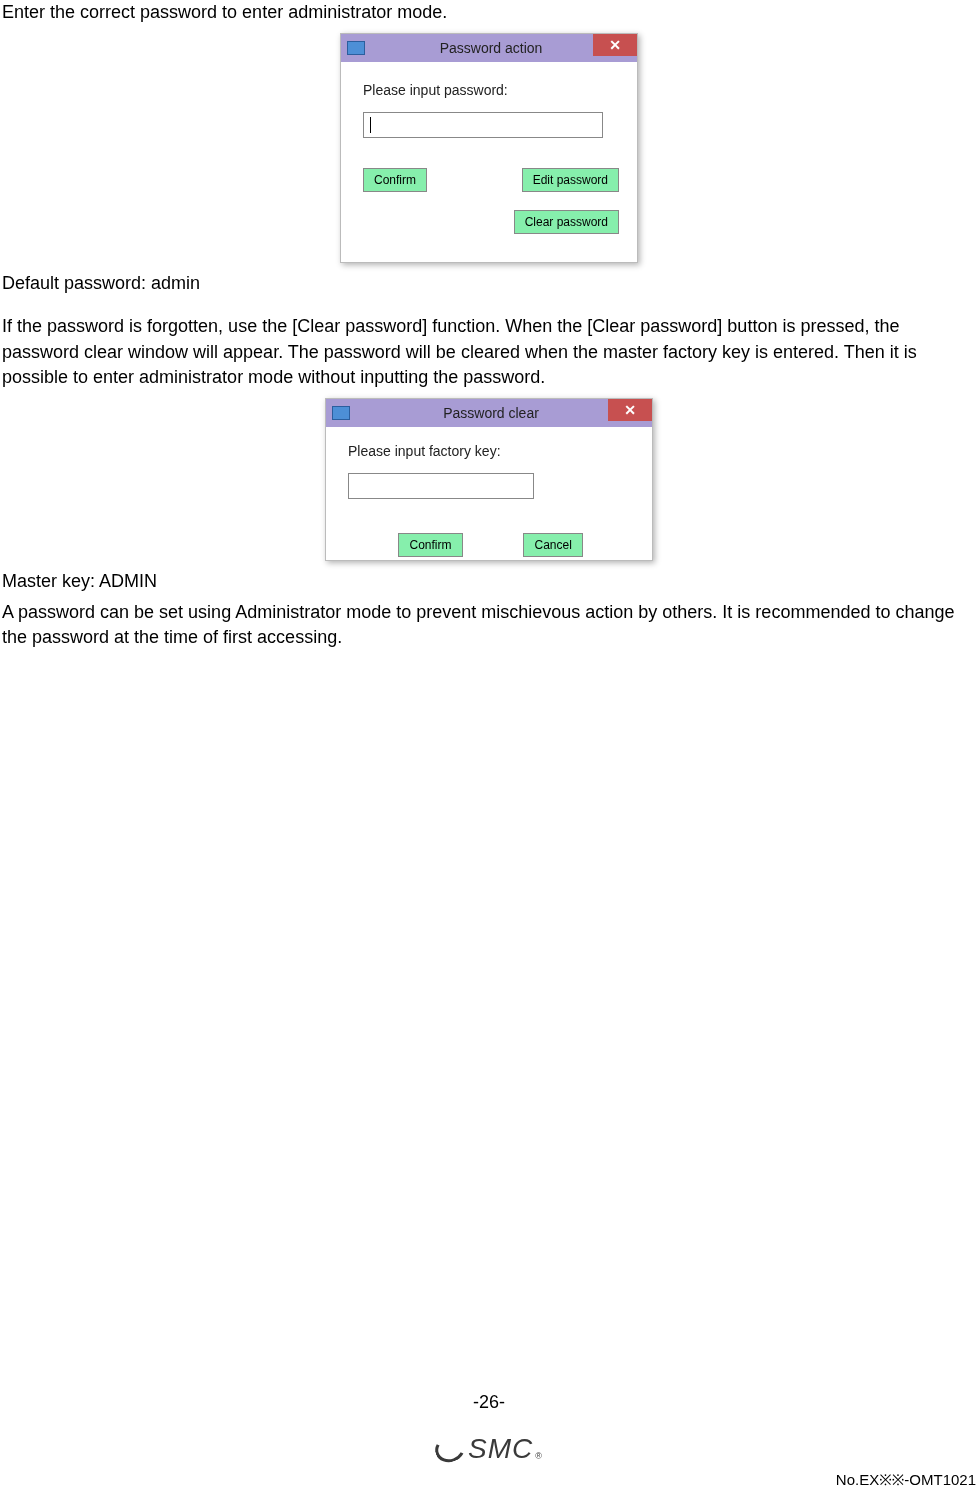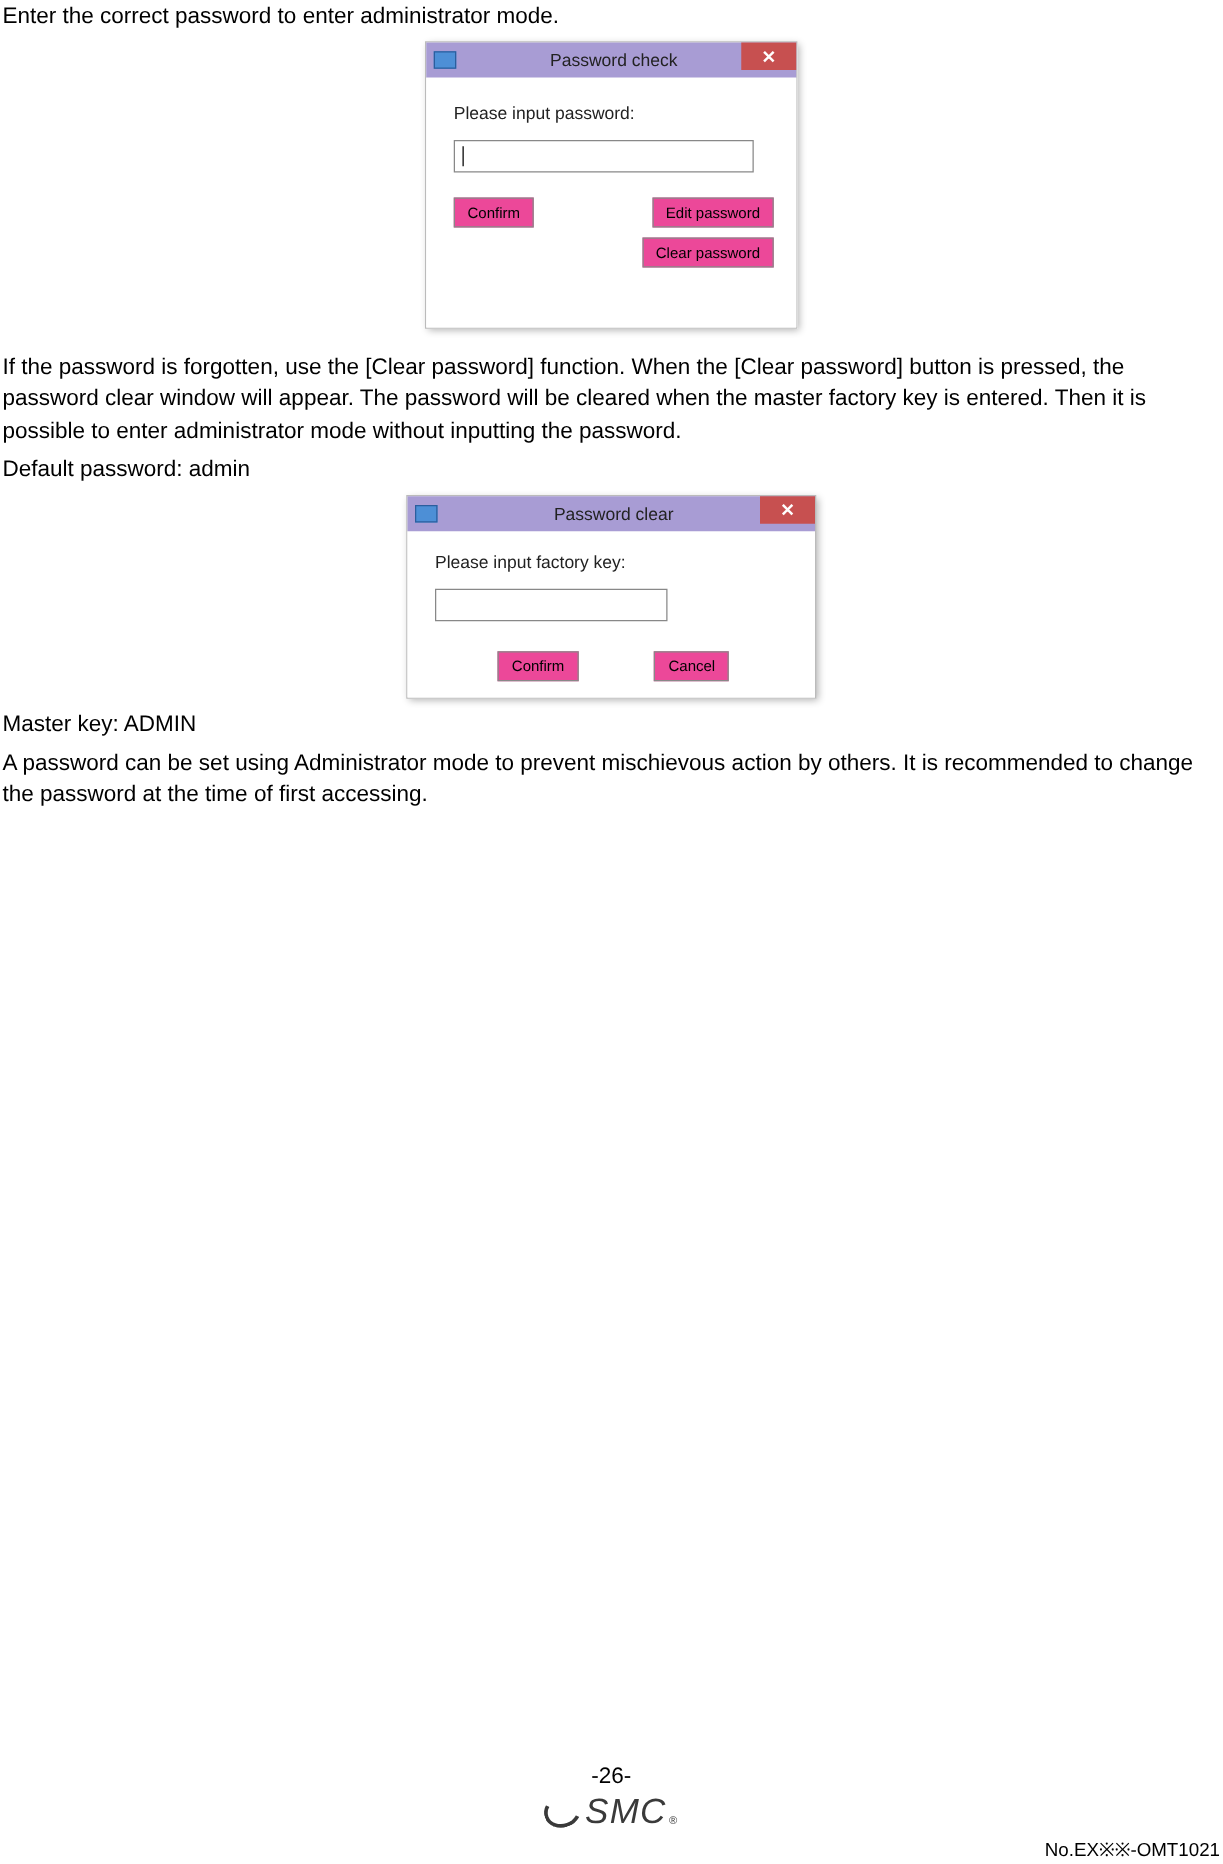--- a/index.html
+++ b/index.html
@@ -110,39 +110,40 @@
     .btn-row.under {
       justify-content: flex-end;
       margin-top: 8px;
     }
     .btn-row.centered {
       justify-content: space-around;
       margin-top: 24px;
       padding: 0 20px;
     }
     .ui-btn {
-      background: #ec4899;
+      background: #86efac;
       border: 1px solid #888;
       font-size: 12px;
       padding: 4px 10px;
       min-width: 60px;
-      text-align: center;
+      text-align: left;
       cursor: pointer;
+      margin-top: 10px;
     }
     .ui-btn.wide2 { min-width: 96px; }
     .footer {
       position: absolute;
       bottom: 24px;
       left: 0;
       width: 100%;
       text-align: center;
     }
     .page-num {
       font-size: 18px;
-      margin-bottom: 2px;
+      margin-bottom: 20px;
     }
     .logo {
       display: inline-flex;
       align-items: center;
       font-style: italic;
       font-weight: normal;
       font-size: 28px;
       letter-spacing: 1px;
       color: #3a3a3a;
     }
@@ -173,44 +174,44 @@
 <body>
 
 <div class="content">
 
   <p class="para">Enter the correct password to enter administrator mode.</p>
 
   <div class="dialog-wrap">
     <div class="dialog">
       <div class="titlebar">
         <span class="ticon"></span>
-        <span class="ttitle">Password check</span>
+        <span class="ttitle">Password action</span>
         <span class="close">
           <span>✕</span>
         </span>
       </div>
       <div class="dlg-body dlg-check">
         <div class="dlg-label">Please input password:</div>
         <div class="dlg-input wide">
             <span class="caret"></span>
           </div>
         <div class="btn-row">
           <div class="ui-btn">Confirm</div>
           <div class="ui-btn wide2">Edit password</div>
         </div>
         <div class="btn-row under">
           <div class="ui-btn wide2">Clear password</div>
         </div>
       </div>
     </div>
   </div>
 
+  <p class="para">Default password: admin</p>
+
   <p class="para" style="margin-top:18px">If the password is forgotten, use the [Clear password] function. When the [Clear password] button is pressed, the password clear window will appear. The password will be cleared when the master factory key is entered. Then it is possible to enter administrator mode without inputting the password.</p>
-
-  <p class="para">Default password: admin</p>
 
   <div class="dialog-wrap">
     <div class="dialog">
       <div class="titlebar">
         <span class="ticon"></span>
         <span class="ttitle">Password clear</span>
         <span class="close">
           <span>✕</span>
         </span>
       </div>

